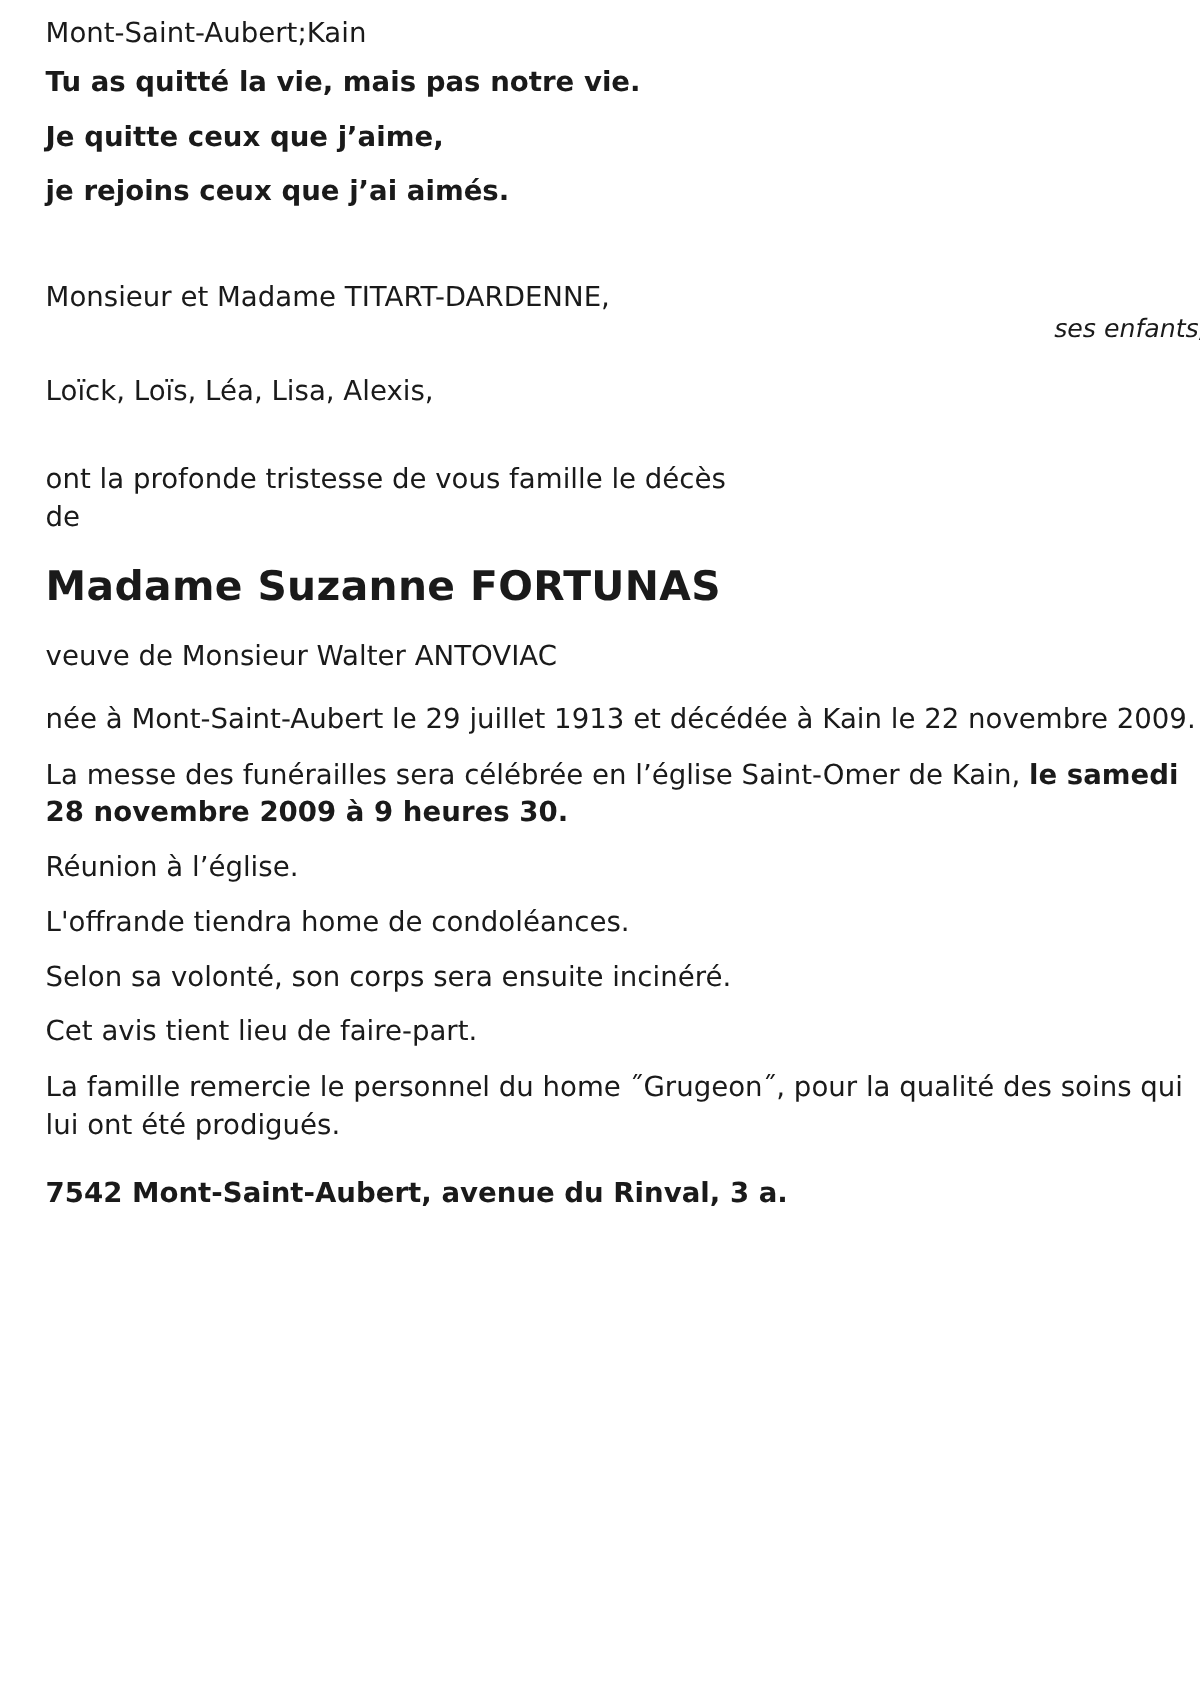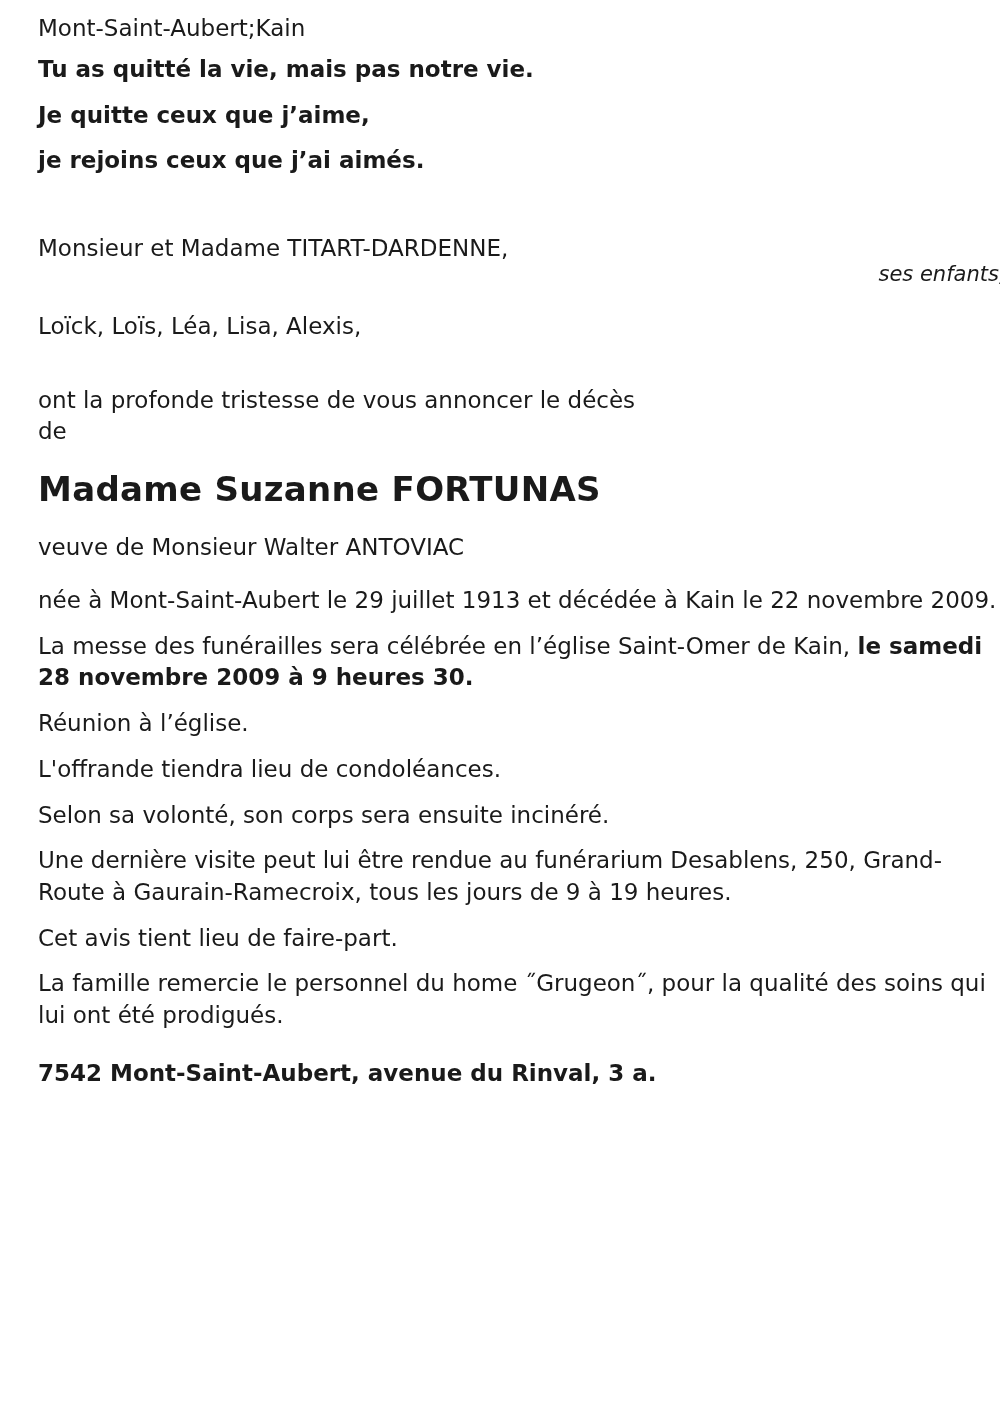--- a/index.html
+++ b/index.html
@@ -117,43 +117,42 @@
 
 
   <div class="spacer-md"></div>
 
   <div class="family-block">
     <p class="family-names">Loïck, Loïs, Léa, Lisa, Alexis,</p>
   </div>
 
   <div class="spacer-lg"></div>
 
-  <p class="announce">ont la profonde tristesse de vous annoncer le décès</p>
+  <p class="announce">ont la profonde tristesse de vous famille le décès</p>
   <p class="announce">de</p>
 
   <div class="spacer-md"></div>
 
   <h1 class="deceased-name">Madame Suzanne FORTUNAS</h1>
 
   <div class="spacer-md"></div>
 
   <p class="widow">veuve de Monsieur Walter ANTOVIAC</p>
 
   <div class="spacer-md"></div>
 
   <p class="para">née à Mont-Saint-Aubert le 29 juillet 1913 et décédée à Kain le 22 novembre 2009.</p>
 
   <p class="para">
     <span>La messe des funérailles sera célébrée en l’église Saint-Omer de Kain, </span><b>le samedi 28 novembre 2009 à 9 heures 30.</b>
   </p>
 
   <p class="para">Réunion à l’église.</p>
-  <p class="para">L'offrande tiendra lieu de condoléances.</p>
+  <p class="para">L'offrande tiendra home de condoléances.</p>
   <p class="para">Selon sa volonté, son corps sera ensuite incinéré.</p>
-  <p class="para">Une dernière visite peut lui être rendue au funérarium Desablens, 250, Grand-Route à Gaurain-Ramecroix, tous les jours de 9 à 19 heures.</p>
   <p class="para">Cet avis tient lieu de faire-part.</p>
   <p class="para">La famille remercie le personnel du home ˝Grugeon˝, pour la qualité des soins qui lui ont été prodigués.</p>
 
   <div class="spacer-sm"></div>
 
   <p class="address">7542 Mont-Saint-Aubert, avenue du Rinval, 3 a.</p>
 
 </div>
 
 </body></html>

